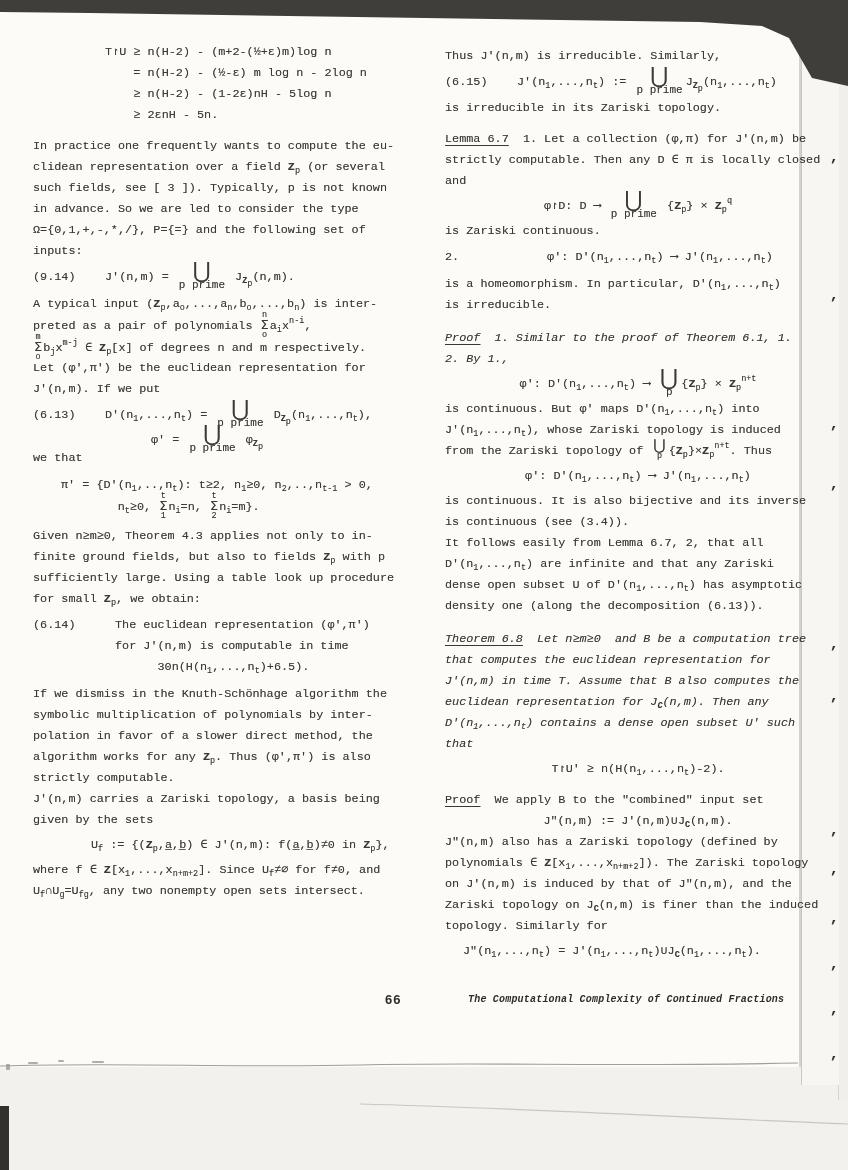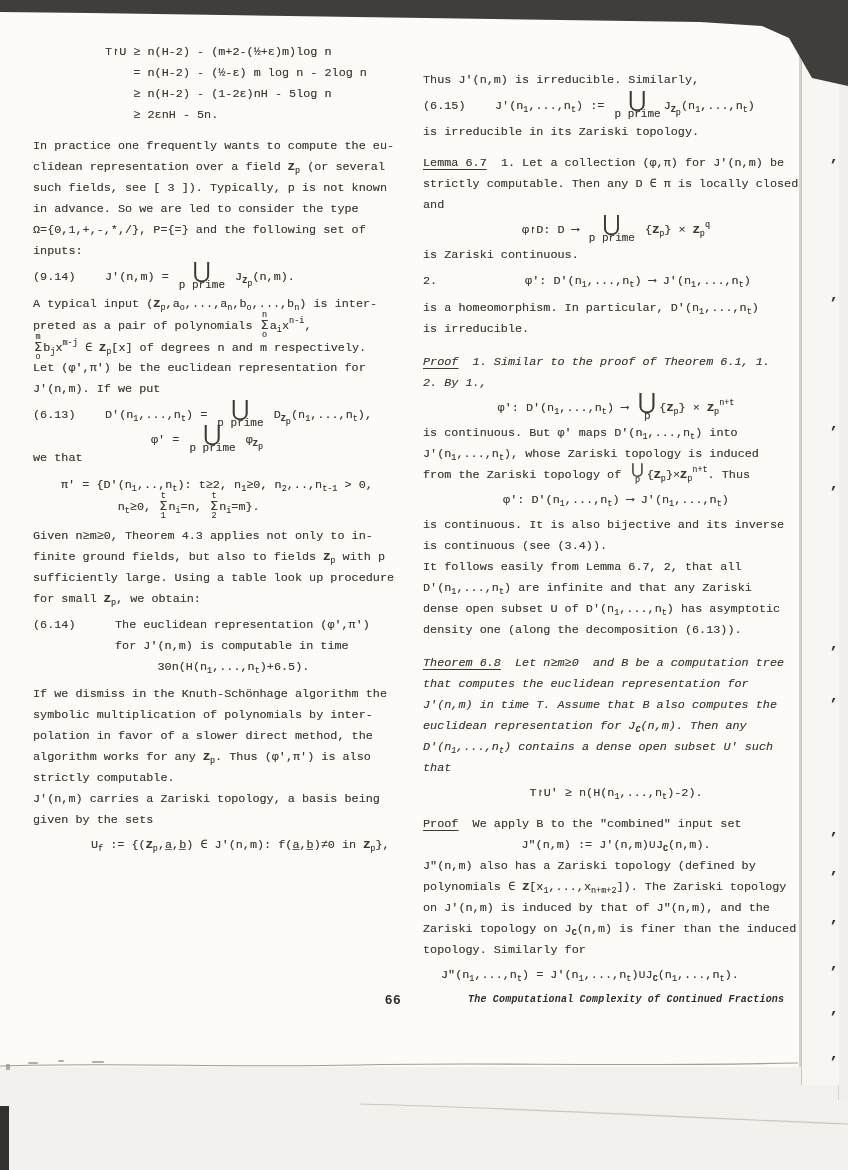--- a/index.html
+++ b/index.html
@@ -16,21 +16,21 @@
   .below{position:absolute;left:0;top:1066px;width:848px;height:104px;background:#f2f1ed;z-index:0;}
   .botstrip{position:absolute;left:0;top:1106px;width:9px;height:64px;background:#33312d;z-index:6;}
   .mark{position:absolute;left:829px;width:12px;height:16px;z-index:7;color:#2f2d2a;font-size:15px;font-weight:bold;line-height:14px;}
   .mark::before{content:"\2019";}
   .speck{position:absolute;height:2px;background:#8f8d86;opacity:.7;z-index:4;border-radius:1px;}
 
   
   .tw{white-space:pre-wrap;font-size:11.8px;line-height:21px;letter-spacing:0;text-shadow:0 0 .5px rgba(59,57,52,.45);}
   .col{position:absolute;}
   .col-left{left:33px;top:32px;width:388px;}
-  .col-right{left:423px;top:36px;width:386px;margin-top:24px;}
+  .col-right{left:445px;top:36px;width:386px;}
   .indent1{padding-left:72px;}
   .center{text-align:center;}
   .mt4{margin-top:4px;} .mt6{margin-top:6px;} .mt8{margin-top:8px;} .mt10{margin-top:10px;} .mt12{margin-top:12px;font-style:italic;}
   sub,sup{font-size:8.5px;line-height:0;}
   sub{vertical-align:-3px;} sup{vertical-align:6px;}
   b{font-weight:bold;}
   .ul{text-decoration:underline;text-underline-offset:2.5px;}
 
   .eqrow{display:flex;align-items:flex-start;margin:5px 0;}
   .eqlabel{flex:none;width:72px;}
@@ -89,20 +89,21 @@
 
       <div class="eqrow">
         <span class="tw eqlabel">(6.14)</span>
         <span class="tw eqbody" style="padding-left:10px">The euclidean representation (φ',π')<br>for J'(n,m) is computable in time<br>      30n(H(n<sub>1</sub>,...,n<sub>t</sub>)+6.5).</span>
       </div>
 
       <div class="tw mt6">If we dismiss in the Knuth-Schönhage algorithm the<br>symbolic multiplication of polynomials by inter-<br>polation in favor of a slower direct method, the<br>algorithm works for any <b>Z</b><sub>p</sub>. Thus (φ',π') is also<br>strictly computable.<br>J'(n,m) carries a Zariski topology, a basis being<br>given by the sets</div>
 
       <div class="tw mt4" style="padding-left:58px">U<sub>f</sub> := {(<b>Z</b><sub>p</sub>,a̲,b̲) ∈ J'(n,m): f(a̲,b̲)≠0 in <b>Z</b><sub>p</sub>},</div>
 
+      <div class="tw mt4">where f ∈ <b>Z</b>[x<sub>1</sub>,...,x<sub>n+m+2</sub>]. Since U<sub>f</sub>≠∅ for f≠0, and<br>U<sub>f</sub>∩U<sub>g</sub>=U<sub>fg</sub>, any two nonempty open sets intersect.</div>
     </div>
 
     <div class="col col-right">
       <div class="tw">Thus J'(n,m) is irreducible. Similarly,</div>
 
       <div class="eqrow">
         <span class="tw eqlabel">(6.15)</span>
         <span class="tw eqbody">J'(n<sub>1</sub>,...,n<sub>t</sub>) := <span class="bigu"><span class="bu">⋃</span><span class="bul">p prime</span></span>J<sub><b>Z</b><sub>p</sub></sub>(n<sub>1</sub>,...,n<sub>t</sub>)</span>
       </div>
 

